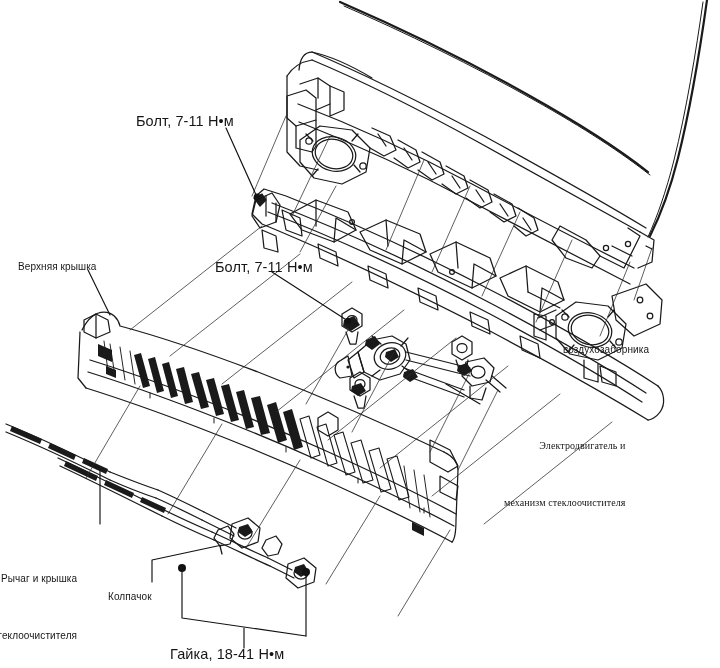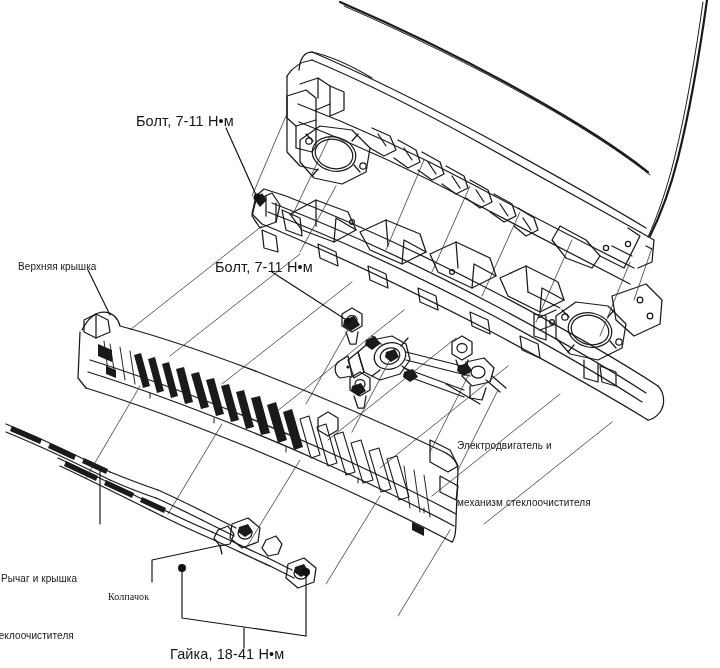--- a/index.html
+++ b/index.html
@@ -12,20 +12,21 @@
     height: 668px;
     position: relative;
     overflow: hidden;
     font-family: "Liberation Sans", sans-serif;
   }
   #diagram-root {
     position: absolute;
     left: 0; top: 0;
     width: 720px;
     height: 668px;
+    text-align: right;
   }
   svg.figure {
     position: absolute;
     left: 0; top: 0;
     width: 720px;
     height: 668px;
     display: block;
   }
   .callout {
     position: absolute;
@@ -379,29 +380,30 @@
     </g>
   </svg>
 
   <div class="callout bold-torque" style="left:136px; top:112px;">Болт, 7-11 Н•м</div>
 
   <div class="callout" style="left:18px; top:257px;">Верхняя крышка</div>
 
   <div class="callout bold-torque" style="left:215px; top:258px;">Болт, 7-11 Н•м</div>
 
   <div class="callout" style="left:563px; top:302px;">
+    <div>воздухозаборника</div>
   </div>
 
-  <div class="callout" style="left:457px; top:398px;">
+  <div class="callout" style="left:504px; top:398px;font-family:Liberation Serif, serif;">
     <div>Электродвигатель и</div>
     <div>механизм стеклоочистителя</div>
   </div>
 
   <div class="callout" style="left:1px; top:531px;">
     <div>Рычаг и крышка</div>
     <div style="margin-left:-12px;">стеклоочистителя</div>
   </div>
 
-  <div class="callout" style="left:108px; top:587px;font-family:Liberation Serif, serif;">Колпачок</div>
+  <div class="callout" style="left:108px; top:587px;">Колпачок</div>
 
   <div class="callout bold-torque" style="left:170px; top:645px;">Гайка, 18-41 Н•м</div>
 
 </div>
 
 </body></html>

